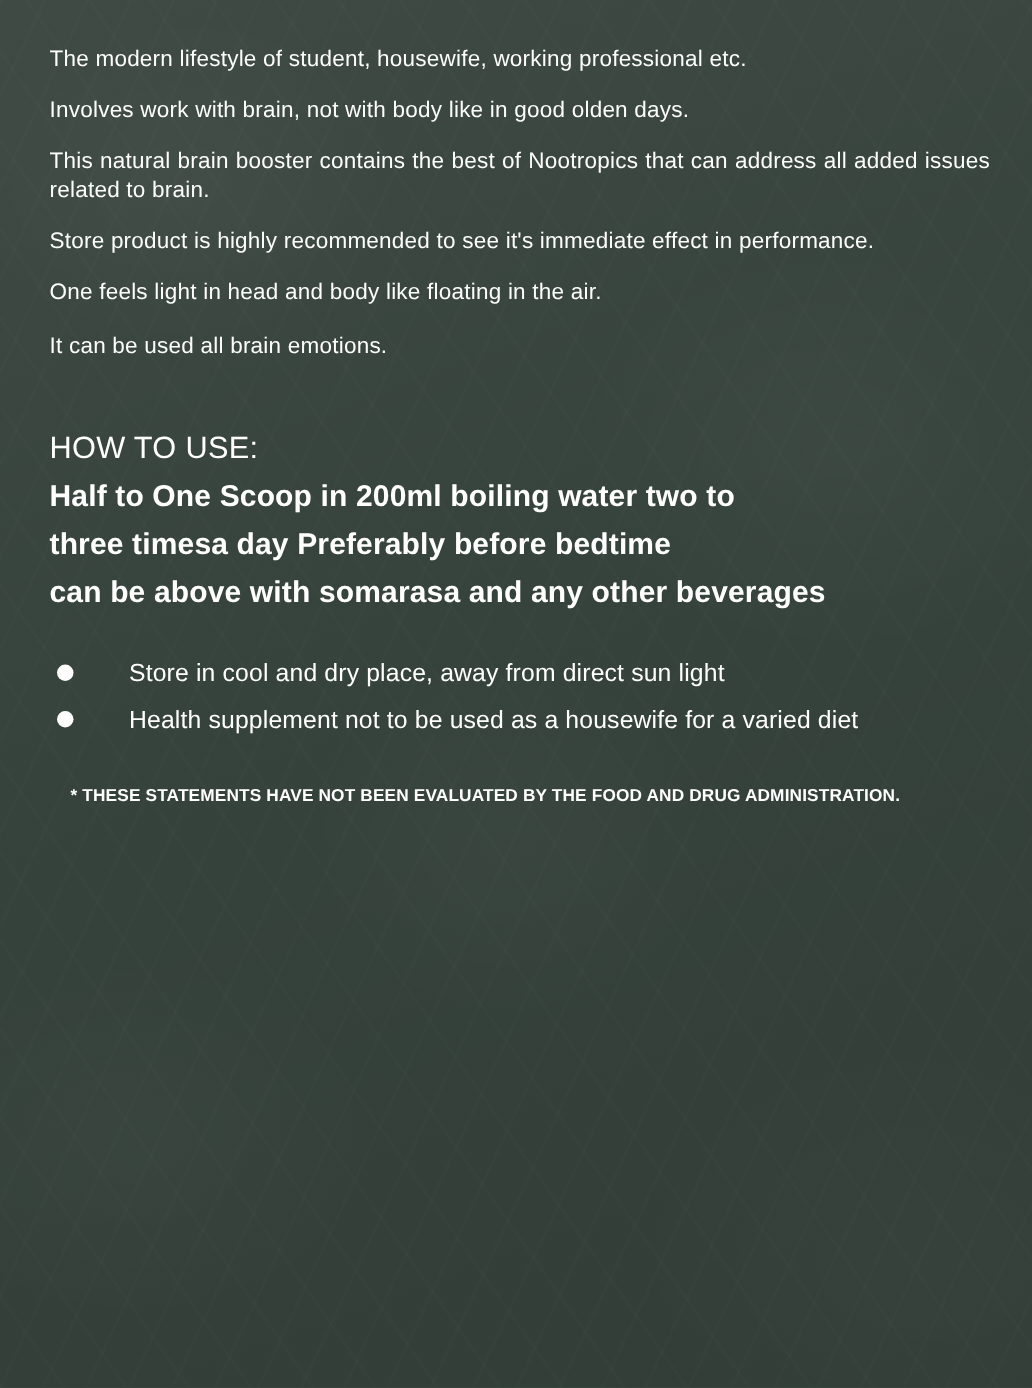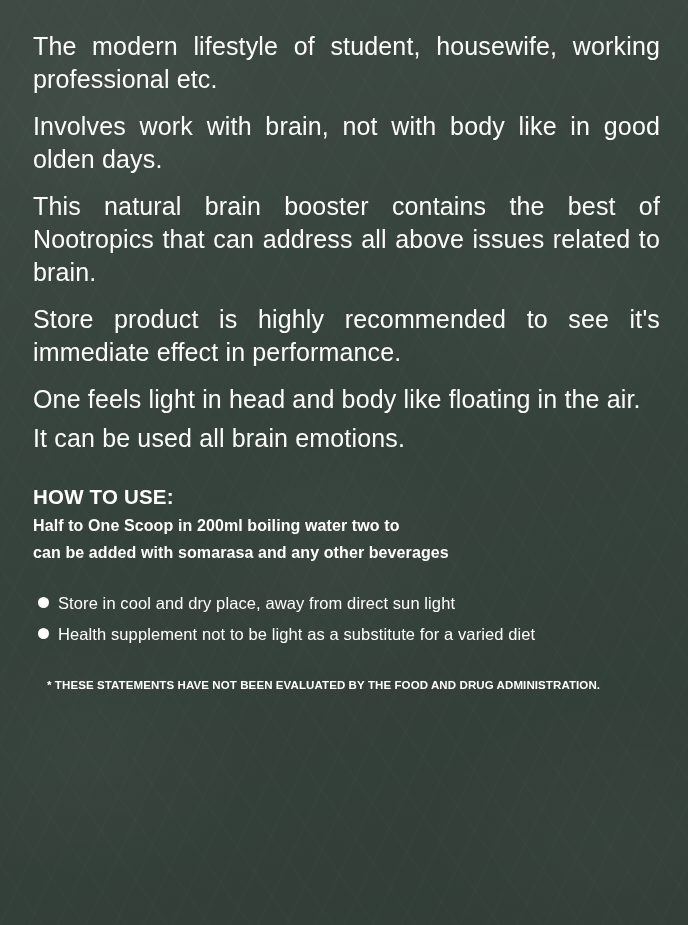--- a/index.html
+++ b/index.html
@@ -38,56 +38,57 @@
       repeating-linear-gradient(55deg, rgba(255,255,255,0.010) 0px, rgba(255,255,255,0.010) 2px, rgba(0,0,0,0) 2px, rgba(0,0,0,0) 34px);
   }
   .page {
     position: relative;
     z-index: 1;
     padding: 30px 28px 0 33px;
     box-sizing: border-box;
     height: 100%;
   }
   .para {
-    font-size: 25px;
+    font-size: 15px;
     line-height: 1.32;
     margin: 0 0 14px 0;
     letter-spacing: 0.15px;
     text-align: justify;
     text-justify: inter-word;
     color: #fdfdfd;
   }
   .para.nojust {
     text-align: left;
   }
   .howto-title {
     font-size: 20.5px;
-    font-weight: bold;
-    margin: 30px 0 6px 0;
+    font-weight: normal;
+    margin: 46px 0 6px 0;
     letter-spacing: 0.2px;
   }
   .howto-line {
-    font-size: 16px;
+    font-size: 20px;
     font-weight: bold;
     margin: 0 0 4px 0;
     letter-spacing: 0.1px;
     line-height: 1.42;
   }
   .bullets {
     margin: 28px 0 0 0;
     padding: 0;
     list-style: none;
   }
   .bullet-item {
     font-size: 16.5px;
     line-height: 1.45;
     margin-bottom: 7px;
     display: flex;
     align-items: flex-start;
     letter-spacing: 0.1px;
+    gap: 28px;
   }
   .bullet-dot {
     width: 11px;
     height: 11px;
     border-radius: 50%;
     background: #ffffff;
     margin: 5px 9px 0 5px;
     flex: 0 0 auto;
   }
   .disclaimer {
@@ -104,37 +105,38 @@
 </style>
 </head>
 <body>
 
 <div class="bg-texture"></div>
 
 <div class="page">
 
   <p class="para">The modern lifestyle of student, housewife, working professional etc.</p>
   <p class="para">Involves work with brain, not with body like in good olden days.</p>
-  <p class="para">This natural brain booster contains the best of Nootropics that can address all above issues related to brain.</p>
+  <p class="para">This natural brain booster contains the best of Nootropics that can address all added issues related to brain.</p>
   <p class="para">Store product is highly recommended to see it's immediate effect in performance.</p>
-  <p class="para nojust" style="margin-bottom:6px">One feels light in head and body like floating in the air.</p>
+  <p class="para nojust" style="margin-bottom:16px">One feels light in head and body like floating in the air.</p>
   <p class="para nojust">It can be used all brain emotions.</p>
 
   <div class="howto-title">HOW TO USE:</div>
   <div class="howto-line">Half to One Scoop in 200ml boiling water two to</div>
-  <div class="howto-line">can be added with somarasa and any other beverages</div>
+  <div class="howto-line">three timesa day Preferably before bedtime</div>
+  <div class="howto-line">can be above with somarasa and any other beverages</div>
 
   <ul class="bullets">
     <li class="bullet-item">
       <span class="bullet-dot"></span>
       <span>Store in cool and dry place, away from direct sun light</span>
     </li>
     <li class="bullet-item">
       <span class="bullet-dot"></span>
-      <span>Health supplement not to be light as a substitute for a varied diet</span>
+      <span>Health supplement not to be used as a housewife for a varied diet</span>
     </li>
   </ul>
 
   <div class="disclaimer">
     <div>* THESE STATEMENTS HAVE NOT BEEN EVALUATED BY THE FOOD AND DRUG ADMINISTRATION.</div>
 
   </div>
 
 </div>
 

